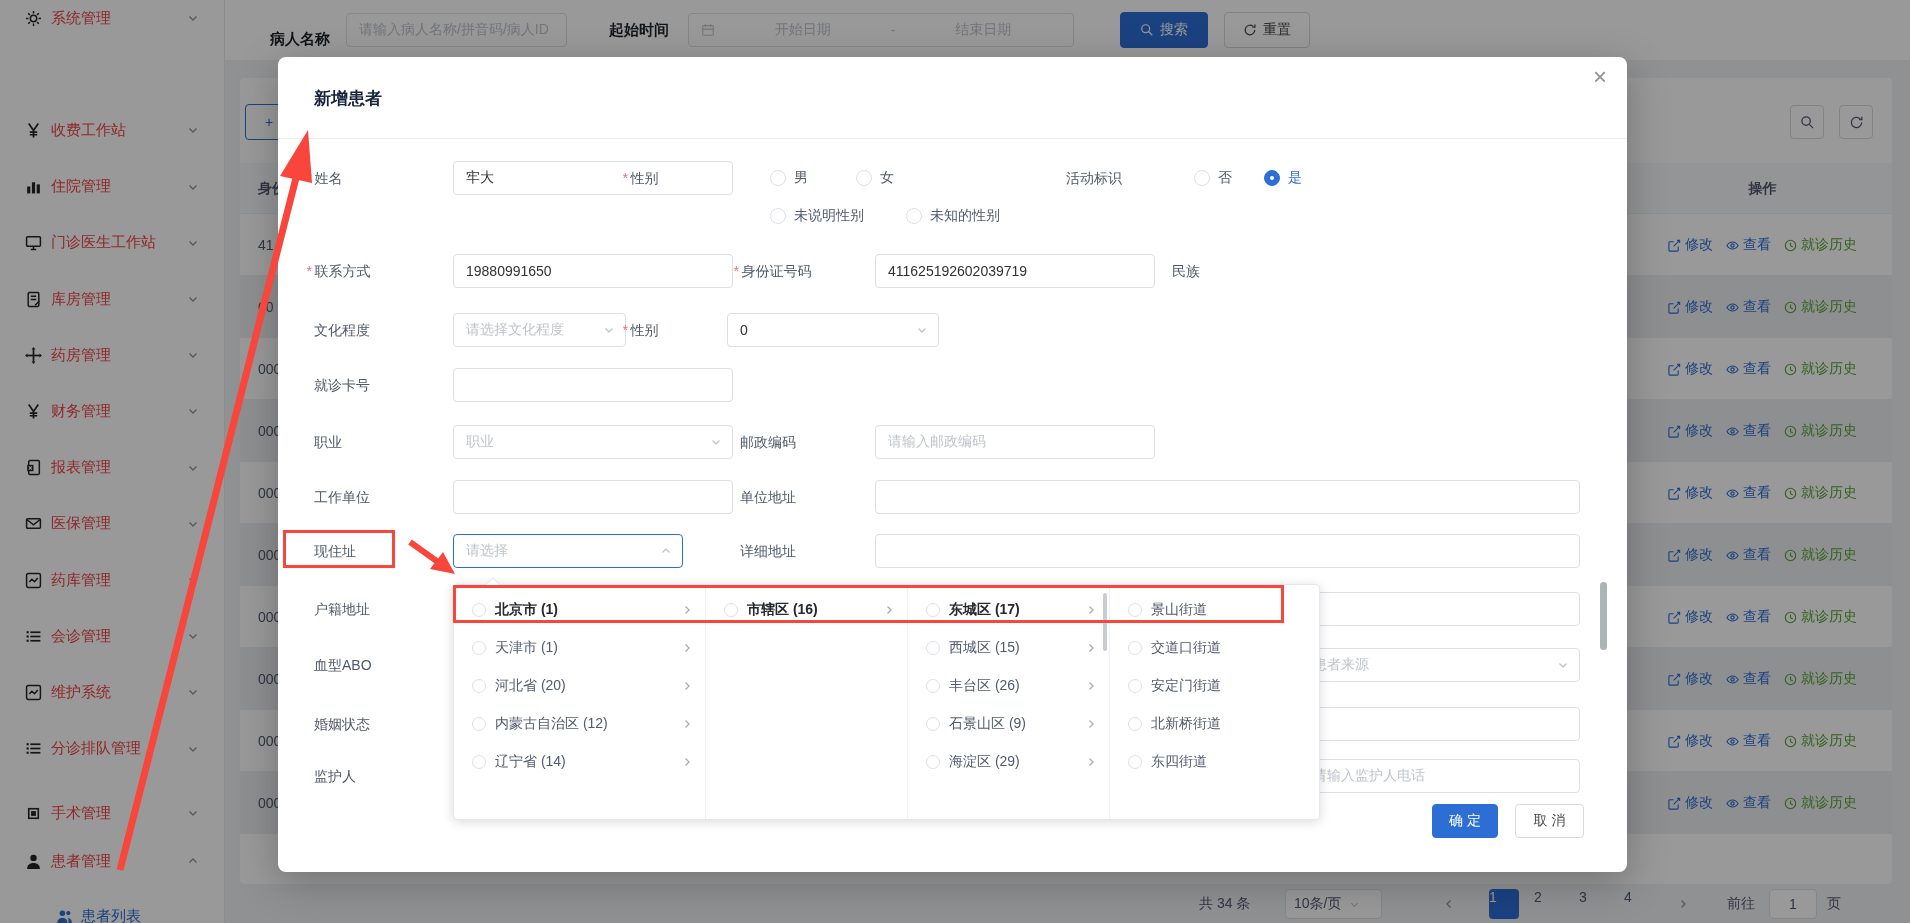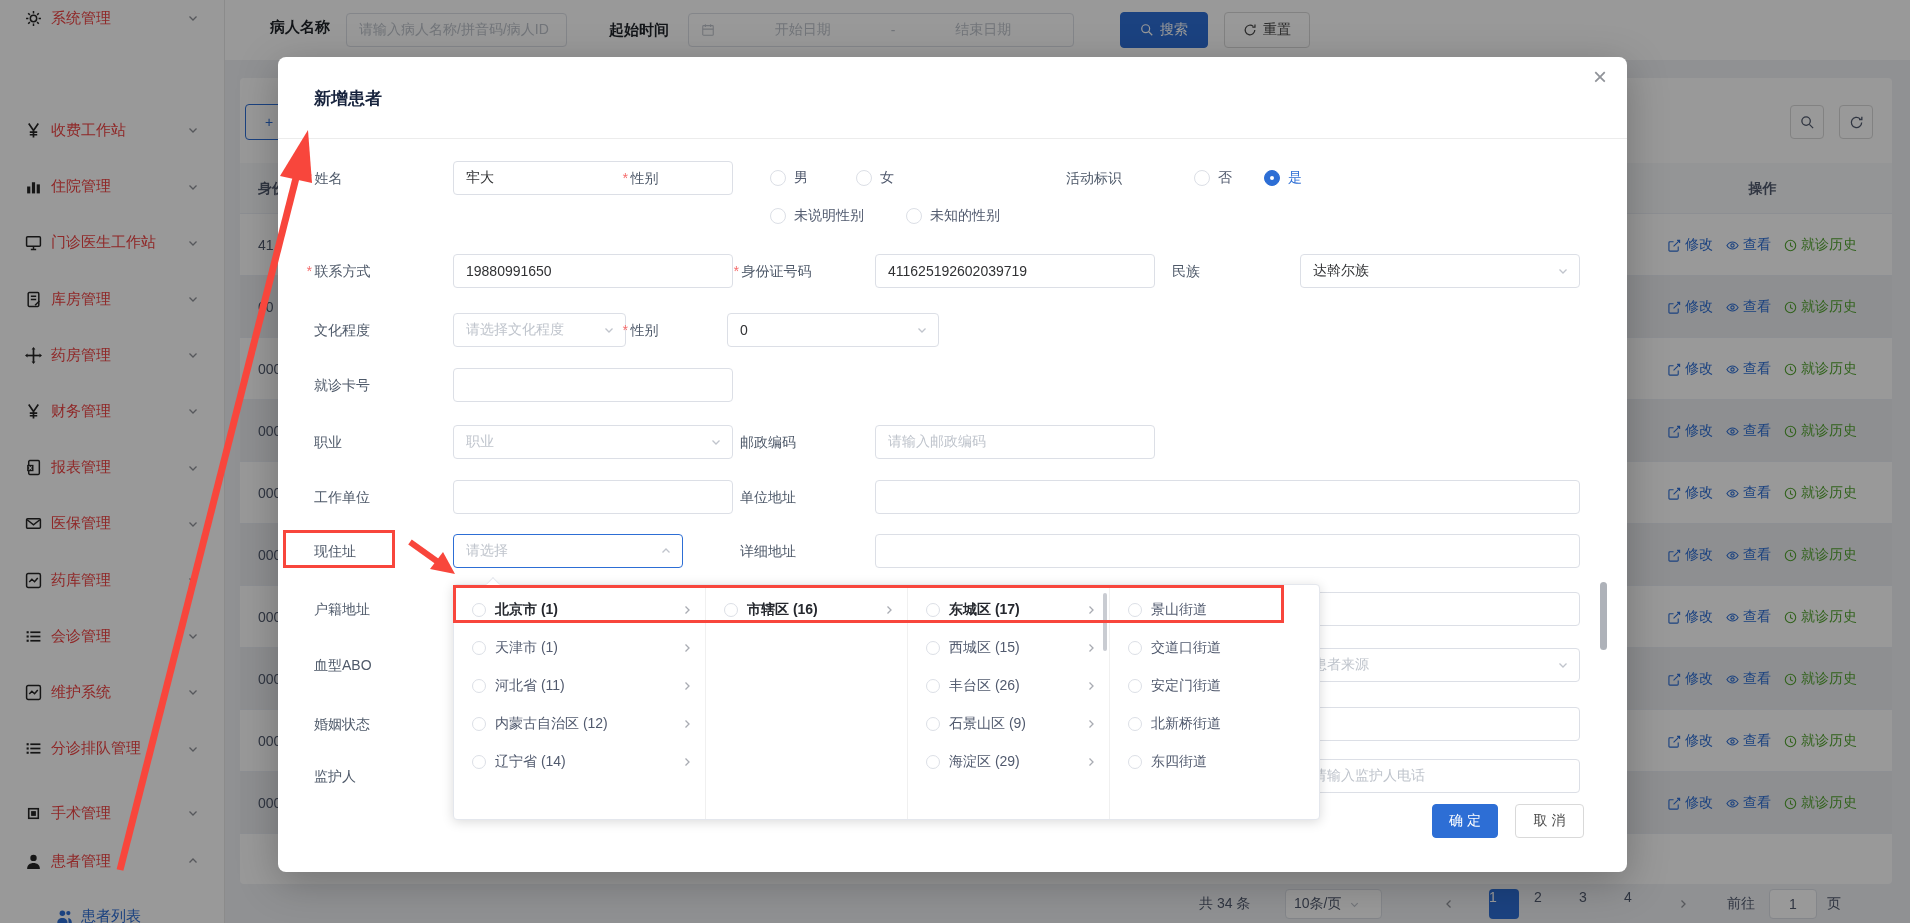--- a/index.html
+++ b/index.html
@@ -324,21 +324,21 @@
             <path d="M1.2 14c0-3 2-4.6 4.8-4.6S10.8 11 10.8 14z"></path>
             <circle cx="11.6" cy="4.8" r="2"></circle>
             <path d="M11.5 9.4c2.2.3 3.4 1.8 3.4 4.6h-3z"></path>
           </svg>
         </span>
         <span class="lbl">患者列表</span>
       </div>
     </aside>
 
   <div class="topbar">
-    <span class="flabel-top" style="left:45px;top:10px">病人名称</span>
+    <span class="flabel-top" style="left:45px;top:22px">病人名称</span>
     <div class="ibox" style="left:121px;top:13px;width:221px">
       <span class="ph">请输入病人名称/拼音码/病人ID</span>
     </div>
     <span class="flabel-top" style="left:384px;top:13px">起始时间</span>
     <div class="ibox" style="left:463px;top:13px;width:386px;gap:10px">
       <span class="icn" style="width:14px;height:14px;color:#bfc4cc">
         <svg viewBox="0 0 16 16" fill="none">
             <rect x="2" y="3" width="12" height="11" rx="1" stroke="currentColor" stroke-width="1.2"></rect>
             <path d="M5 1.5v3M11 1.5v3M2 7h12" stroke="currentColor" stroke-width="1.2"></path>
           </svg>
@@ -701,28 +701,20 @@
 
     <span class="flabel" style="left:28px;top:197px"><i class="star">*</i><span>联系方式</span></span>
     <div class="ibox" style="left:175px;top:197px;width:280px">
         <span>19880991650</span>
       </div>
     <span class="flabel" style="left:455px;top:197px"><i class="star">*</i><span>身份证号码</span></span>
     <div class="ibox" style="left:597px;top:197px;width:280px">
         <span>411625192602039719</span>
       </div>
     <span class="flabel" style="left:894px;top:197px">民族</span>
-    <div class="ibox sel" style="left:1022px;top:197px;width:280px">
-      <span>达斡尔族</span>
-      <span class="chev">
-          <svg width="12" height="12" viewBox="0 0 12 12" fill="none">
-            <path d="M2.5 4.5L6 8l3.5-3.5" stroke="currentColor" stroke-width="1.3"></path>
-          </svg>
-        </span>
-    </div>
 
     <span class="flabel" style="left:36px;top:256px">文化程度</span>
     <div class="ibox sel" style="left:175px;top:256px;width:173px">
       <span class="ph">请选择文化程度</span>
       <span class="chev">
           <svg width="12" height="12" viewBox="0 0 12 12" fill="none">
             <path d="M2.5 4.5L6 8l3.5-3.5" stroke="currentColor" stroke-width="1.3"></path>
           </svg>
         </span>
     </div>
@@ -818,21 +810,21 @@
           <span class="cradio"></span>
           <span>天津市 (1)</span>
           <span class="cchev">
             <svg width="12" height="12" viewBox="0 0 12 12" fill="none">
               <path d="M2.5 4.5L6 8l3.5-3.5" stroke="currentColor" stroke-width="1.3"></path>
             </svg>
           </span>
         </div>
         <div class="citem">
           <span class="cradio"></span>
-          <span>河北省 (11)</span>
+          <span>河北省 (20)</span>
           <span class="cchev">
             <svg width="12" height="12" viewBox="0 0 12 12" fill="none">
               <path d="M2.5 4.5L6 8l3.5-3.5" stroke="currentColor" stroke-width="1.3"></path>
             </svg>
           </span>
         </div>
         <div class="citem">
           <span class="cradio"></span>
           <span>内蒙古自治区 (12)</span>
           <span class="cchev">

